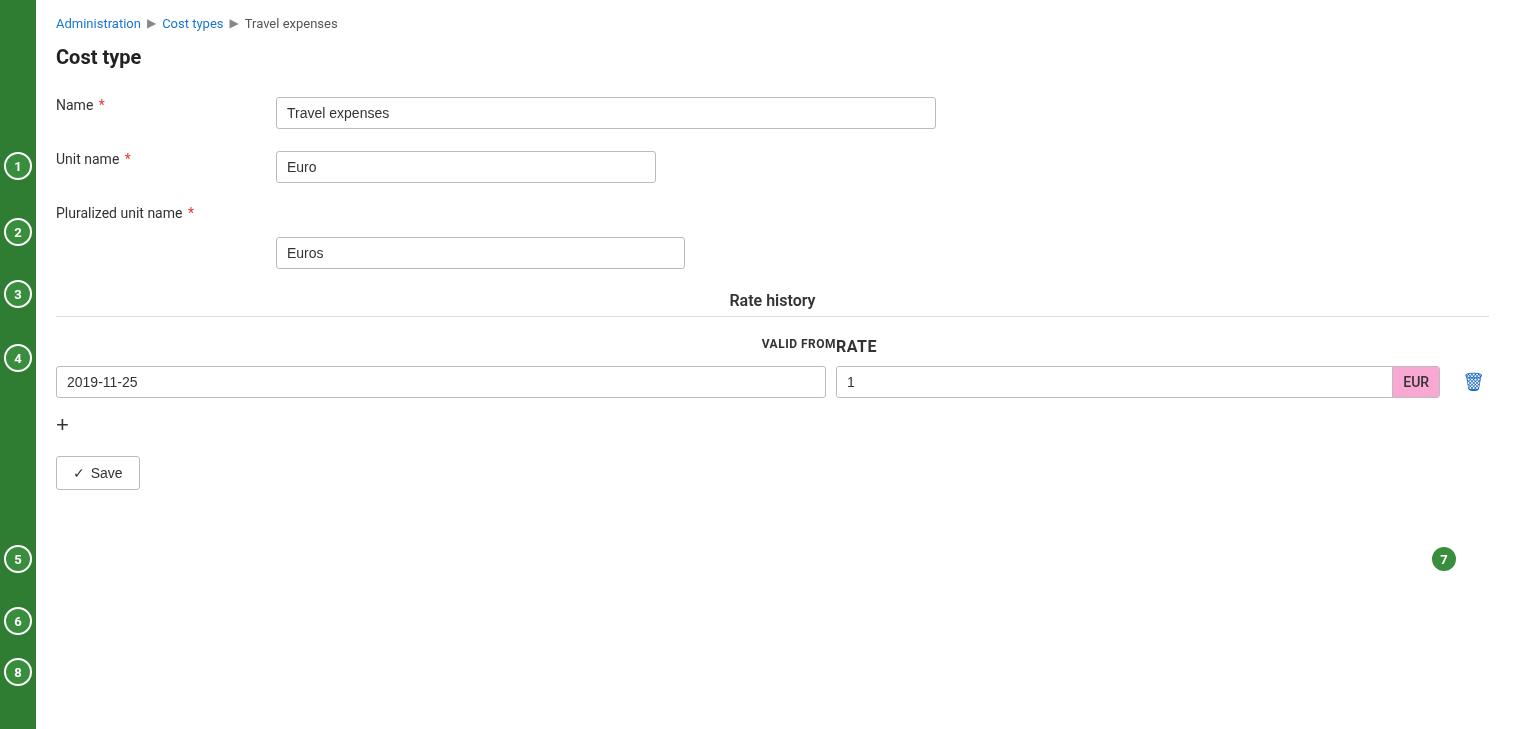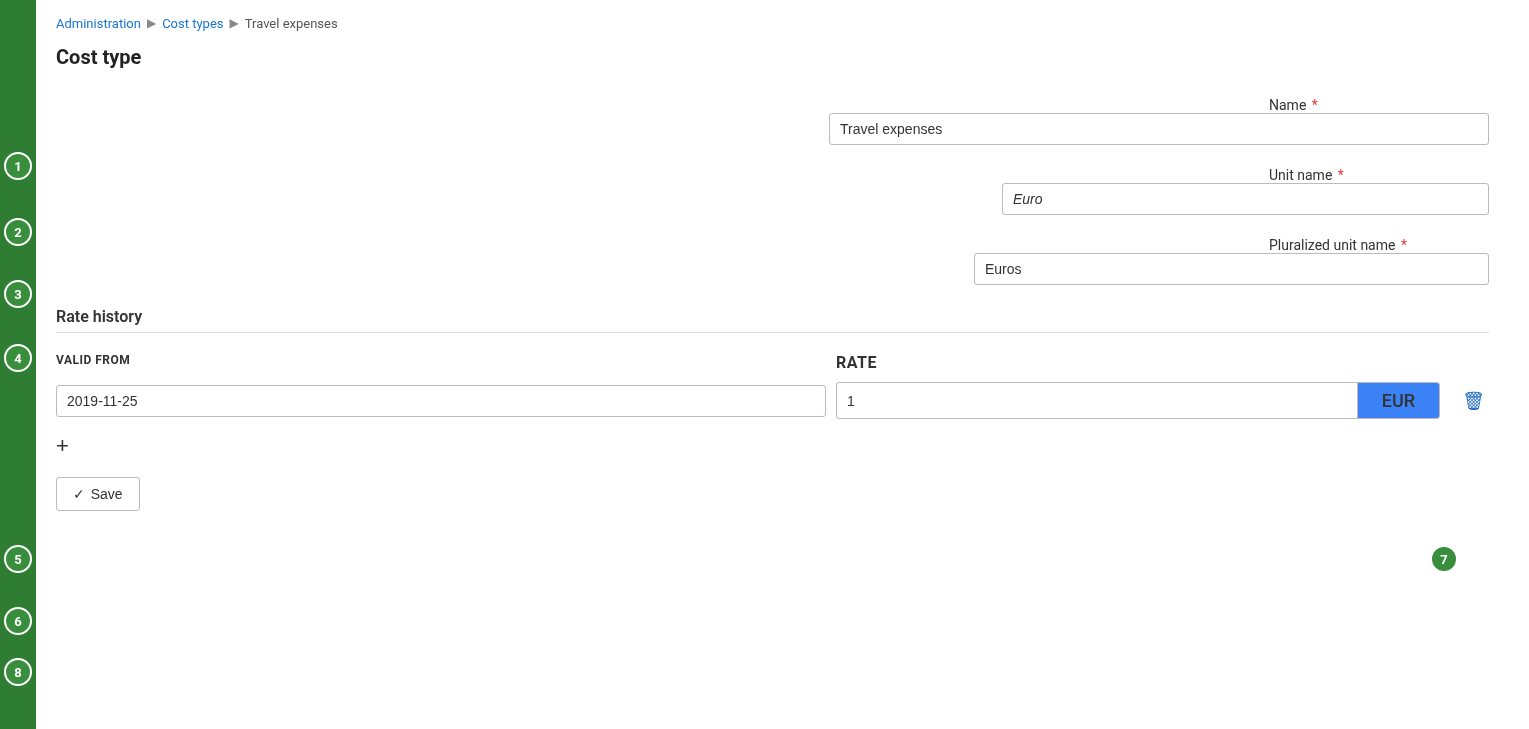--- a/index.html
+++ b/index.html
@@ -65,61 +65,61 @@
     .page-title {
       font-size: 20px;
       font-weight: 700;
       margin-bottom: 28px;
       color: #222;
     }
 
     
     .form-row {
       display: flex;
-      align-items: flex-end;
+      align-items: flex-start;
       margin-bottom: 22px;
       position: relative;
-      flex-direction: column;
     }
     .form-label {
       width: 220px;
       font-size: 14px;
       color: #333;
       flex-shrink: 0;
     }
     .form-label .required {
       color: #e53935;
       margin-left: 2px;
     }
     .form-input {
       border: 1px solid #bbb;
       border-radius: 3px;
       padding: 7px 10px;
       font-size: 14px;
       color: #333;
       outline: none;
     }
     .input-name { width: 660px; }
-    .input-unit { width: 487px; font-style: italic; }
-    .input-plural { width: 515px; }
+    .input-unit { width: 380px; }
+    .input-plural { width: 409px; margin-top: 32px; }
 
     
     .checkbox-input {
       width: 18px;
       height: 18px;
       cursor: pointer;
       accent-color: #2e7d32;
     }
 
     
     .section-header {
       font-size: 16px;
       font-weight: 600;
       color: #333;
       margin-bottom: 6px;
+      text-align: center;
     }
     .section-divider {
       border: none;
       border-top: 1px solid #ddd;
       margin-bottom: 20px;
     }
 
     
     .rate-table {
       width: 100%;
@@ -129,20 +129,21 @@
       gap: 0;
       margin-bottom: 10px;
     }
     .rate-col-validfrom {
       flex: 0 0 780px;
       font-size: 12px;
       font-weight: 700;
       color: #333;
       letter-spacing: 0.5px;
       text-transform: uppercase;
+      text-align: right;
     }
     .rate-col-rate {
       flex: 1;
       font-size: 16px;
       font-weight: 700;
       color: #333;
       letter-spacing: 0.5px;
       text-transform: uppercase;
     }
 
@@ -172,24 +173,24 @@
     }
     .rate-value-input {
       flex: 1;
       border: none;
       padding: 7px 10px;
       font-size: 14px;
       color: #333;
       outline: none;
     }
     .rate-currency-tag {
-      background: #3b82f6;
+      background: #f9a8d4;
       border-left: 1px solid #bbb;
-      padding: 7px 24px;
-      font-size: 18px;
+      padding: 7px 10px;
+      font-size: 14px;
       color: #333;
       font-weight: 500;
     }
 
     
     .delete-btn {
       margin-left: 18px;
       background: none;
       border: none;
       cursor: pointer;

